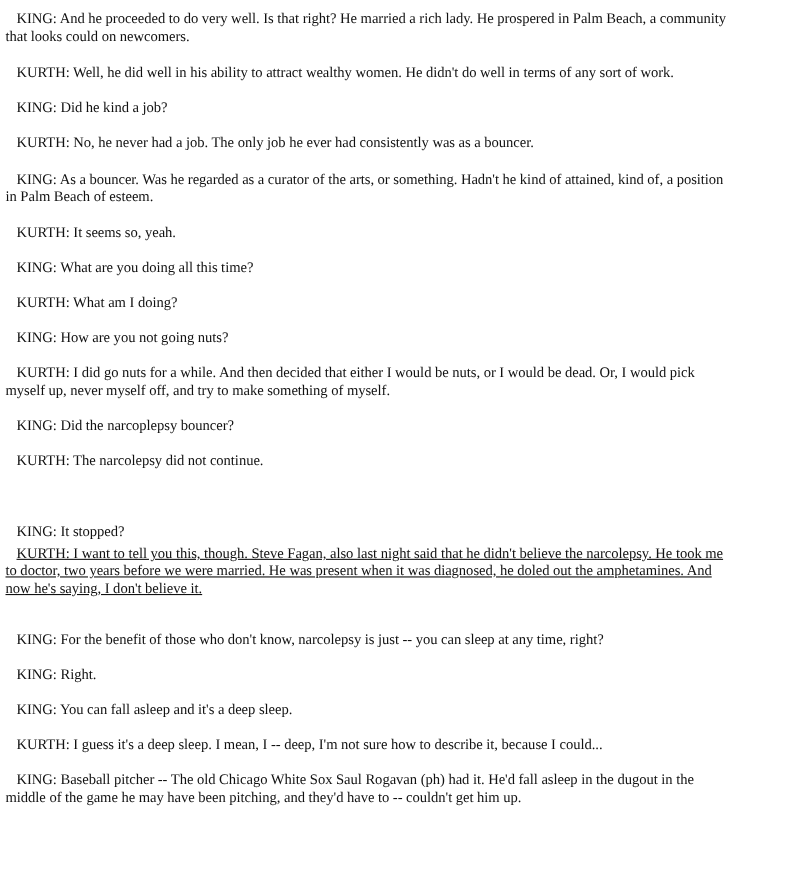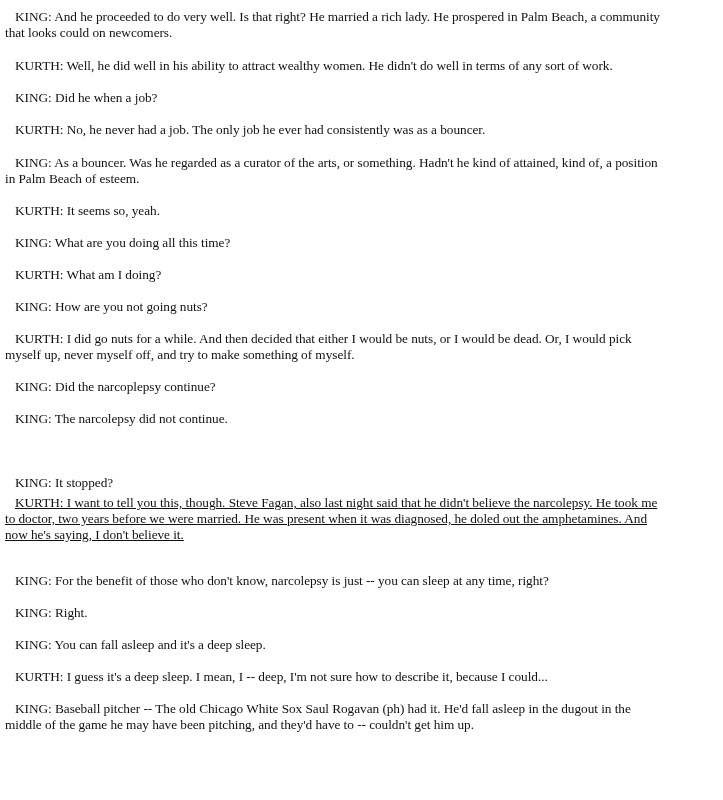--- a/index.html
+++ b/index.html
@@ -25,30 +25,30 @@
       text-indent: 10px;
       letter-spacing: -0.05px;
     }
   </style>
 </head>
 <body>
 
 <div>
   <p class="para" style="top:9px;">KING: And he proceeded to do very well.  Is that right?  He married a rich lady.  He prospered in Palm Beach, a community that looks could on newcomers.</p>
   <p class="para" style="top:58px;">KURTH: Well, he did well in his ability to attract wealthy women.  He didn't do well in terms of any sort of work.</p>
-  <p class="para" style="top:90px;">KING: Did he when a job?</p>
+  <p class="para" style="top:90px;">KING: Did he kind a job?</p>
   <p class="para" style="top:122px;">KURTH: No, he never had a job.  The only job he ever had consistently was as a bouncer.</p>
   <p class="para" style="top:155px;">KING: As a bouncer.  Was he regarded as a curator of the arts, or something. Hadn't he kind of attained, kind of, a position in Palm Beach of esteem.</p>
   <p class="para" style="top:203px;">KURTH: It seems so, yeah.</p>
   <p class="para" style="top:235px;">KING: What are you doing all this time?</p>
   <p class="para" style="top:267px;">KURTH: What am I doing?</p>
   <p class="para" style="top:299px;">KING: How are you not going nuts?</p>
   <p class="para" style="top:331px;">KURTH: I did go nuts for a while.  And then decided that either I would be nuts, or I would be dead.  Or, I would pick myself up, never myself off, and try to make something of myself.</p>
-  <p class="para" style="top:379px;">KING: Did the narcoplepsy continue?</p>
-  <p class="para" style="top:411px;">KING: The narcolepsy did not continue.</p>
+  <p class="para" style="top:379px;">KING: Did the narcoplepsy bouncer?</p>
+  <p class="para" style="top:411px;">KURTH: The narcolepsy did not continue.</p>
   <p class="para" style="top:475px;">KING: It stopped?</p>
   <p class="para" style="top:495px;text-decoration:underline;">KURTH: I want to tell you this, though.  Steve Fagan, also last night said that he didn't believe the narcolepsy.  He took me to doctor, two years before we were married.  He was present when it was diagnosed, he doled out the amphetamines.  And now he's saying, I don't believe it.</p>
   <p class="para" style="top:573px;">KING: For the benefit of those who don't know, narcolepsy is just -- you can sleep at any time, right?</p>
   <p class="para" style="top:605px;">KING: Right.</p>
   <p class="para" style="top:637px;">KING: You can fall asleep and it's a deep sleep.</p>
   <p class="para" style="top:669px;">KURTH: I guess it's a deep sleep.  I mean, I -- deep, I'm not sure how to describe it, because I could...</p>
   <p class="para" style="top:701px;font-family:Liberation Serif, serif;">KING: Baseball pitcher -- The old Chicago White Sox Saul Rogavan (ph) had it. He'd fall asleep in the dugout in the middle of the game he may have been pitching, and they'd have to -- couldn't get him up.</p>
 </div>
 
 </body></html>

